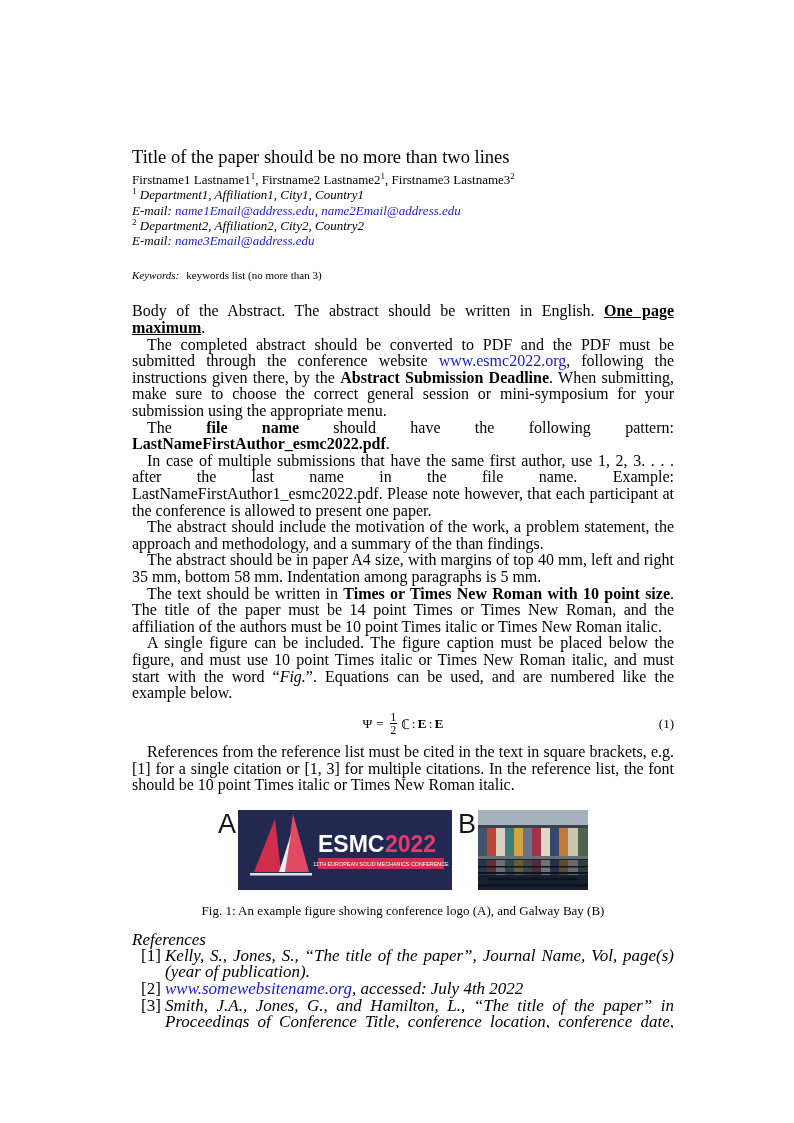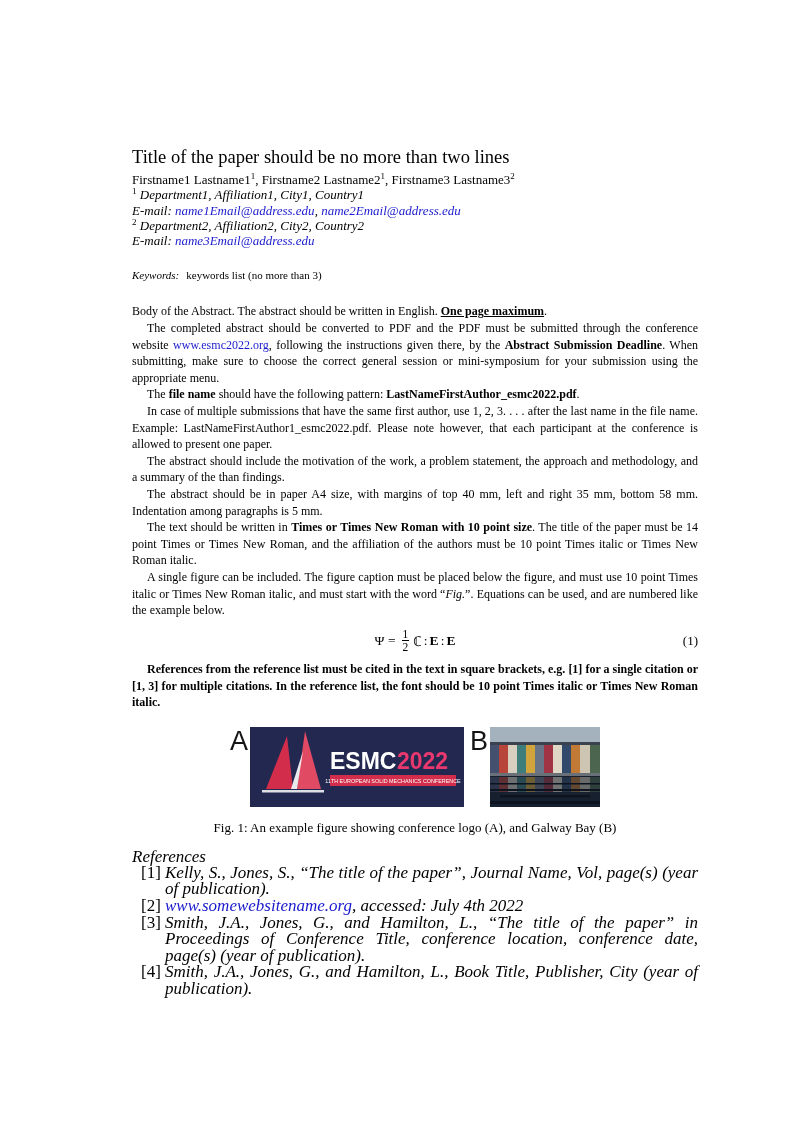--- a/index.html
+++ b/index.html
@@ -1,35 +1,35 @@
 <!DOCTYPE html>
 <html><head>
 <meta charset="utf-8">
 <style>
   * { margin:0; padding:0; box-sizing:border-box; }
   html,body { background:#ffffff; }
   body { width:794px; height:1123px; font-family:"Liberation Serif", serif; color:#000; }
-  .page { width:794px; height:1028px; padding:146px 96px 0 132px; overflow:hidden; }
+  .page { width:794px; height:1028px; padding:146px 120px 0 132px; overflow:hidden; }
 
   .title { font-size:18.5px; font-weight:normal; line-height:22px; margin-bottom:4px; }
   .hline { font-size:13px; line-height:15.3px; }
   sup { font-size:9px; line-height:0; }
 
   .it { font-style:italic; }
   .bd { font-weight:bold; }
   .ul { text-decoration:underline; }
   .lnk { color:#1a1acd; text-decoration:none; cursor:pointer; }
   .lnk.it { font-style:italic; }
 
   .keywords { margin-top:21px; font-size:11px; }
   .kw-label { font-style:italic; }
   .kw-text { margin-left:7px; }
 
-  .bodytext { margin-top:22px; font-size:12px; }
-  .bodytext2 { font-size:12px;font-weight:bold; }
+  .bodytext { margin-top:22px; font-size:16px; }
+  .bodytext2 { font-size:16px; }
   .para { text-align:justify; line-height:16.6px; }
   .para.ind { text-indent:15px; }
 
   .equation { position:relative; margin:9px 0 7px 0; display:flex; justify-content:center; align-items:center; font-size:13.5px; }
   .frac { display:inline-flex; flex-direction:column; align-items:center; font-size:11.5px; line-height:1.1; margin:0 4px 0 6px; }
   .frac .num { border-bottom:1px solid #000; padding:0 1px; }
   .colon { margin:0 2px; }
   .boldE { font-weight:bold; }
   .eq-num { position:absolute; right:0; top:50%; transform:translateY(-50%); font-size:13px; }
 

